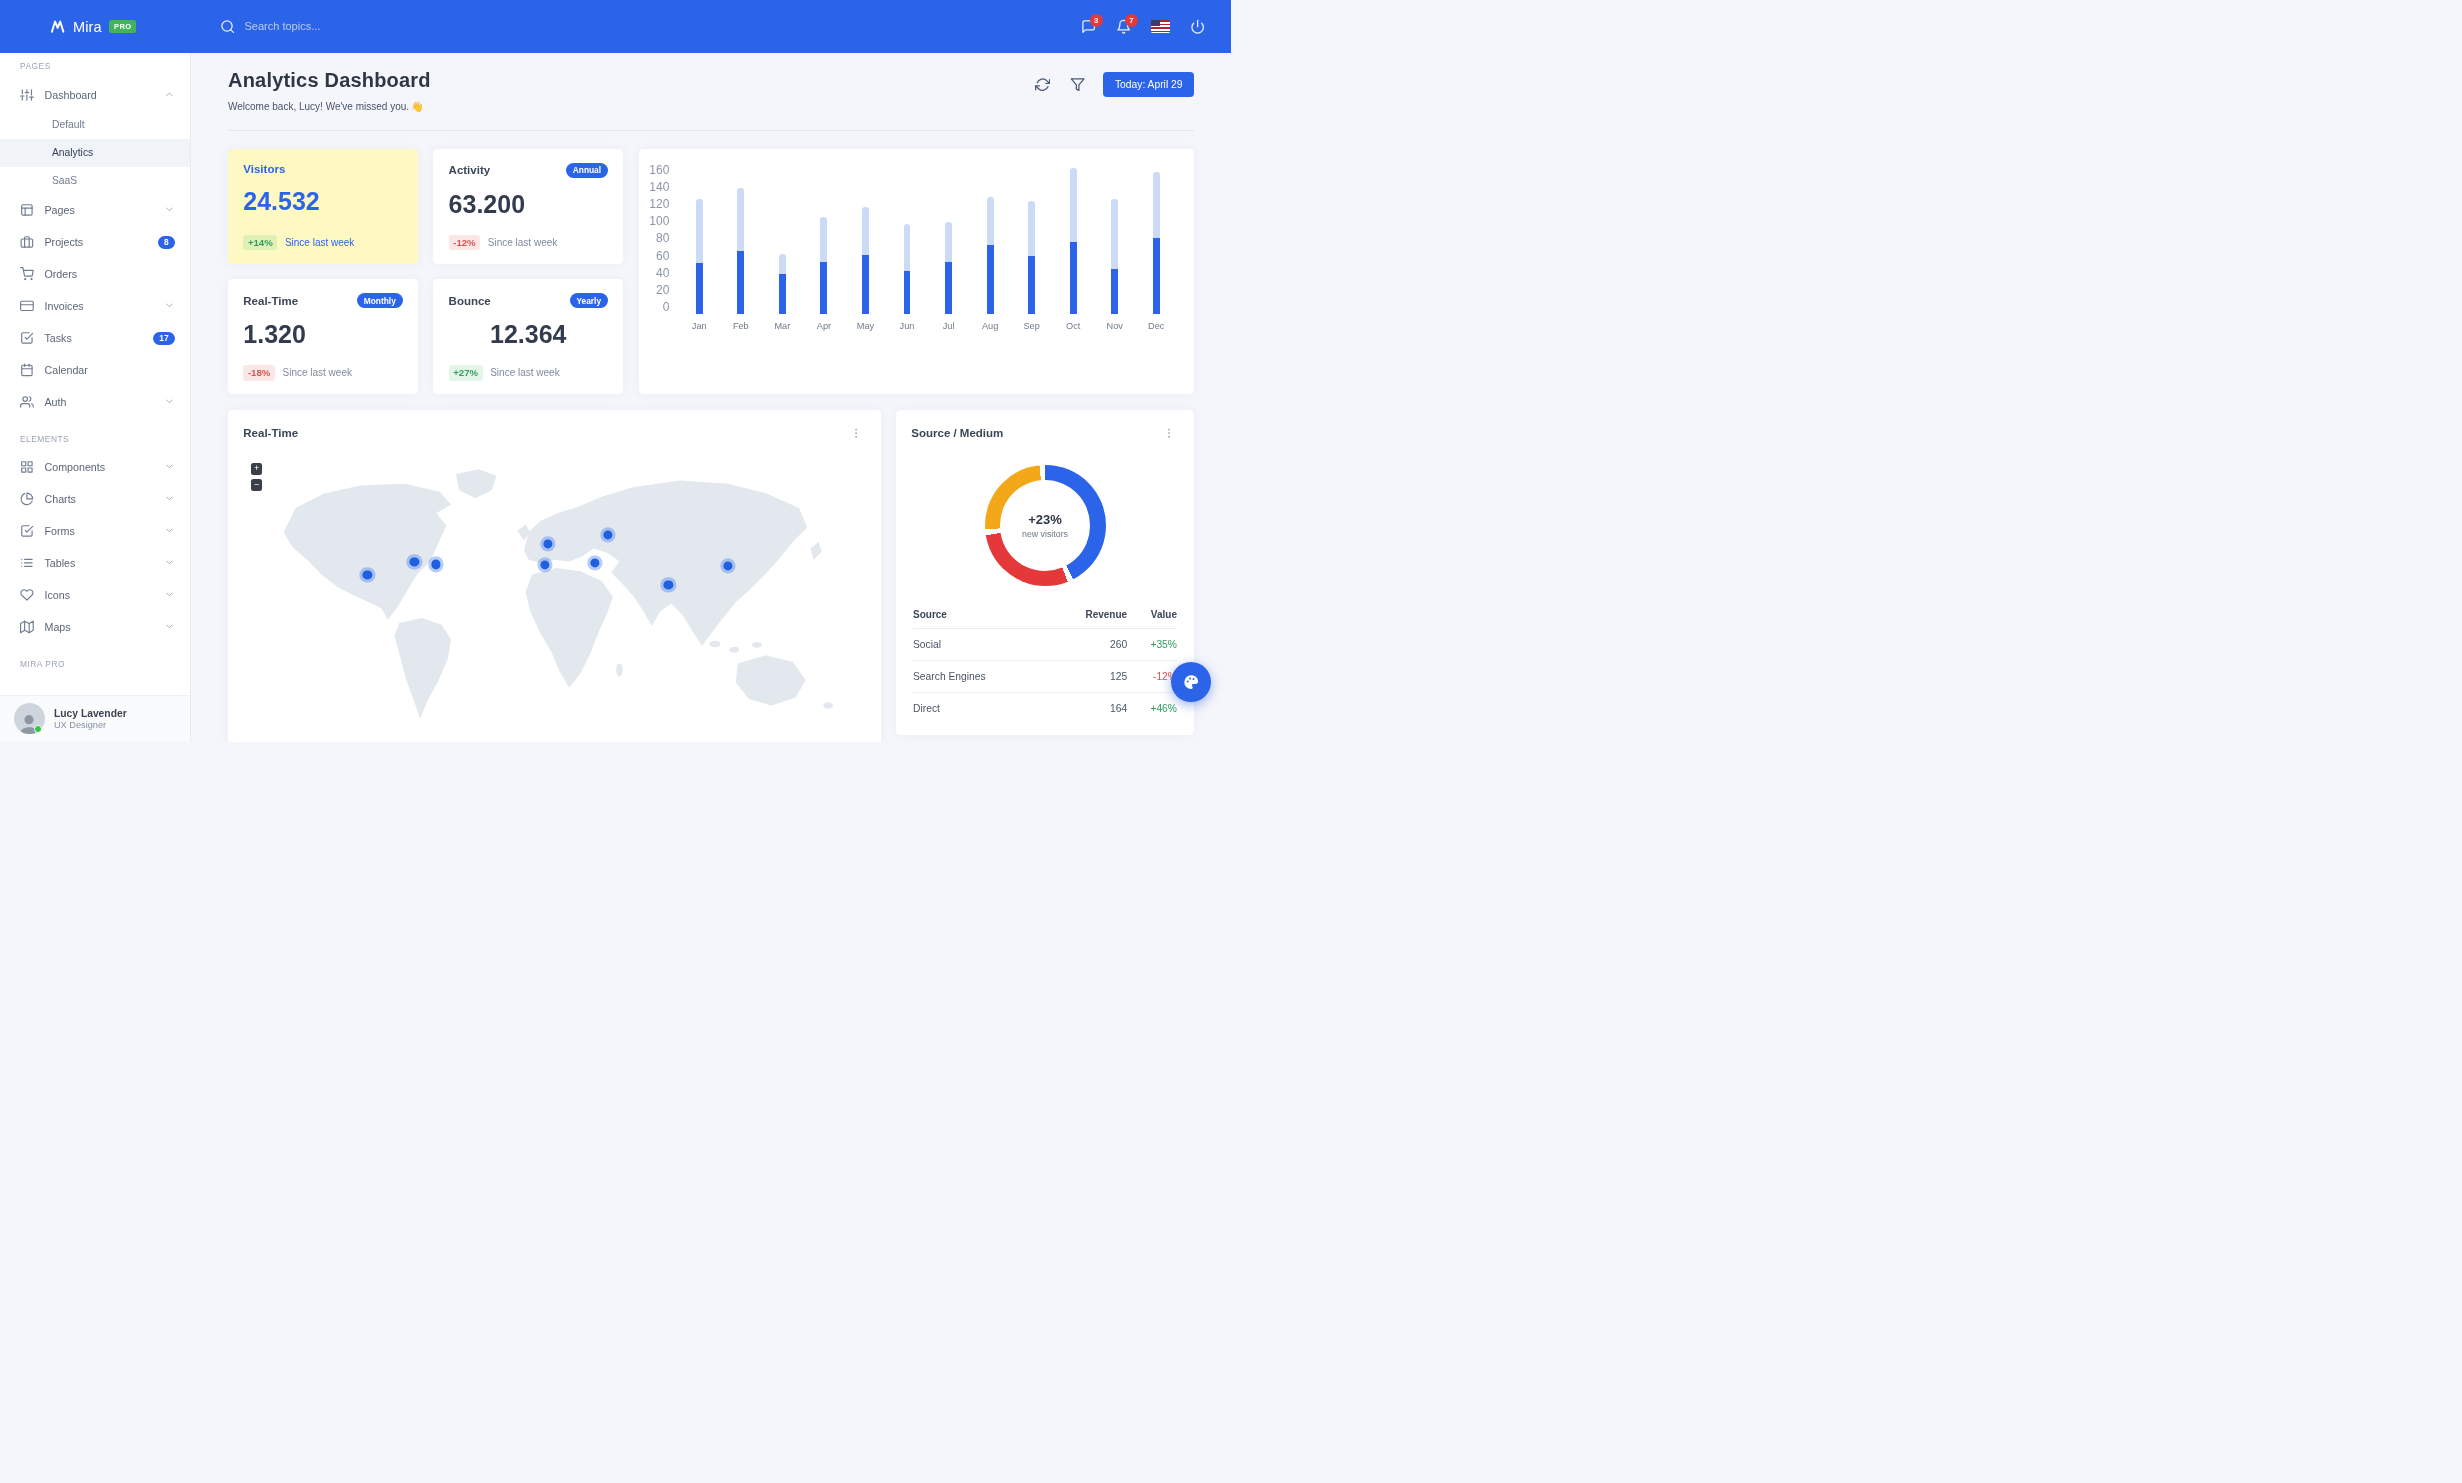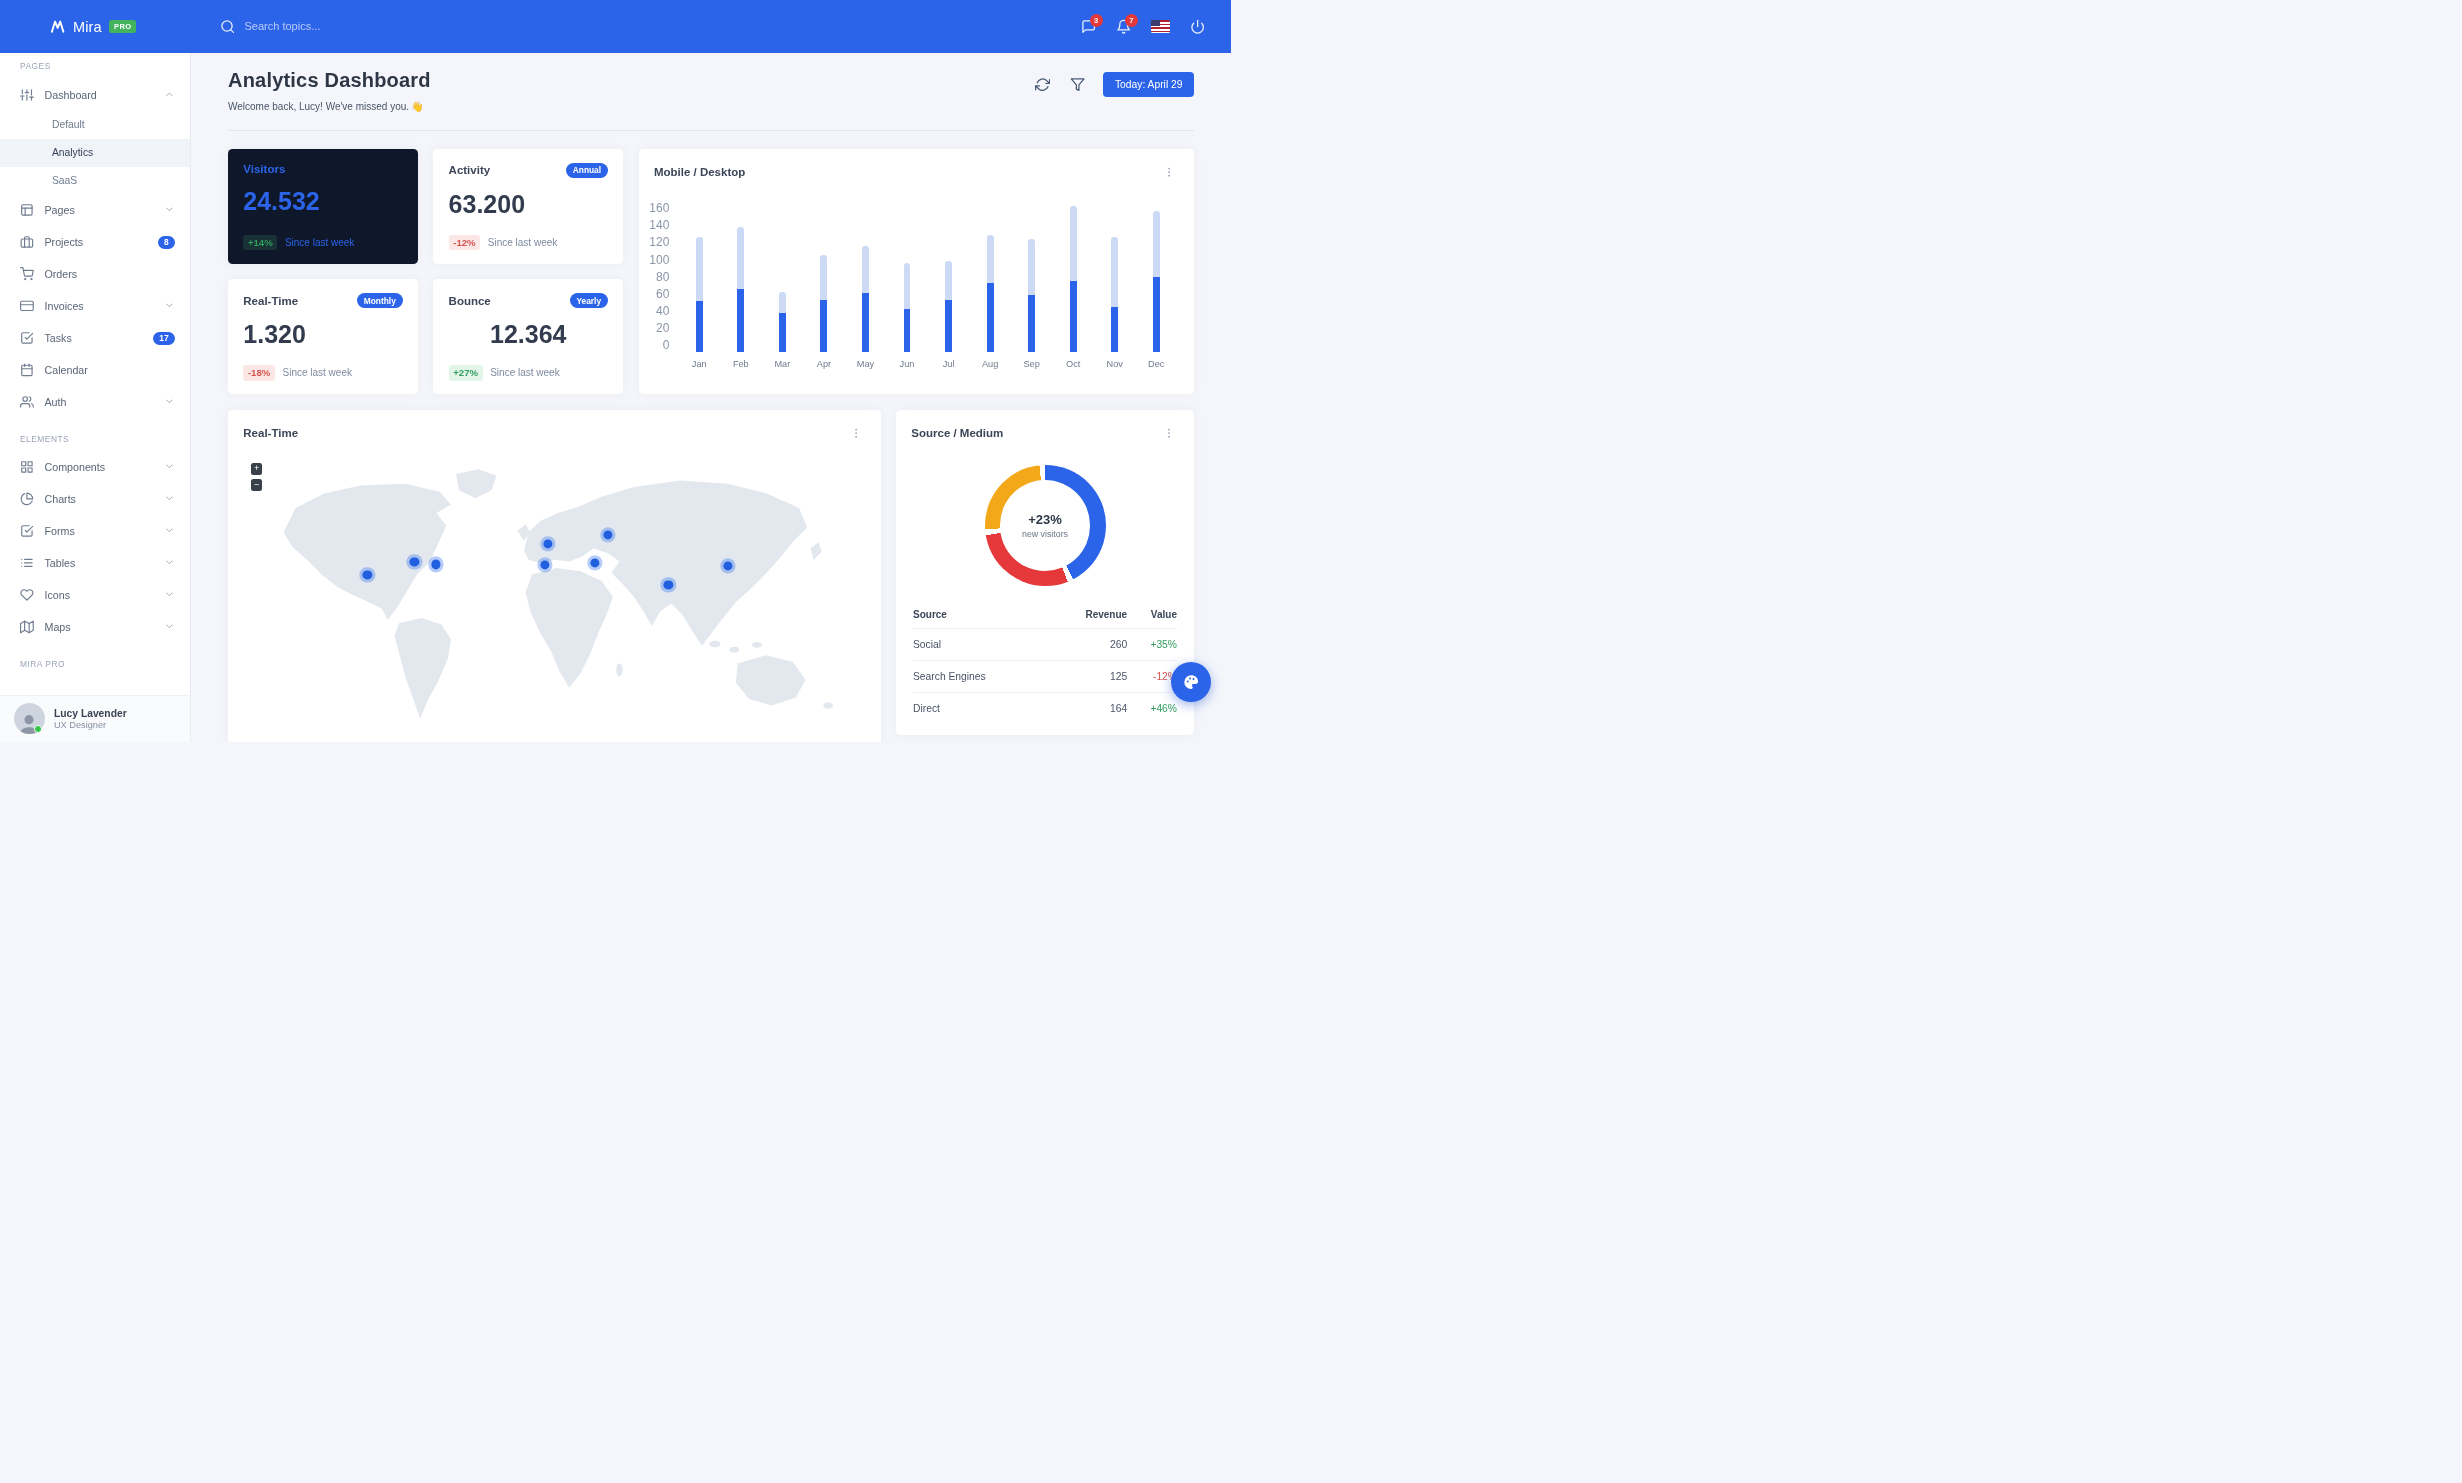--- a/index.html
+++ b/index.html
@@ -95,21 +95,21 @@
   .stat-card { padding: 13.8px 15.3px; display: flex; flex-direction: column; }
   .stat-head { display: flex; align-items: center; justify-content: space-between; }
   .stat-head h3 { font-size: 11.5px; font-weight: 600; color: #3c4658; }
   .pill { background: #2b64e9; color: #fff; font-size: 8.4px; font-weight: 600; padding: 2.3px 6.9px; border-radius: 7.6px; }
   .stat-value { font-size: 25px; font-weight: 600; color: #333c4e; margin-top: 12.2px; }
   .stat-foot { margin-top: auto; display: flex; align-items: center; gap: 7.6px; font-size: 10px; }
   .chg { font-weight: 600; font-size: 9.6px; padding: 2.3px 4.6px; border-radius: 3.1px; }
   .chg.up { color: #2f9e5f; background: rgba(75,191,115,.16); }
   .chg.down { color: #d9534f; background: rgba(217,83,79,.14); }
   .note { color: #7e8aa0; }
-  .stat-card.highlight { background: #0f172a; }
+  .stat-card.highlight { background: #fef9c3; }
   .stat-card.highlight h3, .stat-card.highlight .stat-value, .stat-card.highlight .note { color: #2b64e9; }
 
   .card-head { display: flex; align-items: center; justify-content: space-between; padding: 13.8px 15.3px 6.1px; }
   .card-head h3 { font-size: 11.5px; font-weight: 600; color: #3c4658; }
   .kebab { padding: 3.1px; display: flex; }
   .kebab svg { fill: #98a1b0; }
 
   
   .chart-card { grid-column: 3; grid-row: 1 / 3; display: flex; flex-direction: column; }
   .bar-chart { display: flex; padding: 13.8px 17px 12.2px 10.7px; flex: 1; }
@@ -444,30 +444,20 @@
         <span class="pill">Annual</span>
       </div>
       <div class="stat-value">63.200</div>
       <div class="stat-foot">
         <span class="chg down">-12%</span>
         <span class="note">Since last week</span>
       </div>
     </div>
 
     <div class="card chart-card">
-      <div class="card-head">
-        <h3>Mobile / Desktop</h3>
-        <button class="kebab">
-          <svg width="12.2" height="12.2" viewBox="0 0 24 24">
-              <circle cx="12" cy="5" r="1.8"></circle>
-              <circle cx="12" cy="12" r="1.8"></circle>
-              <circle cx="12" cy="19" r="1.8"></circle>
-            </svg>
-        </button>
-      </div>
       <div class="bar-chart">
         <div class="y-axis">
             <span>160</span>
             <span>140</span>
             <span>120</span>
             <span>100</span>
             <span>80</span>
             <span>60</span>
             <span>40</span>
             <span>20</span>

